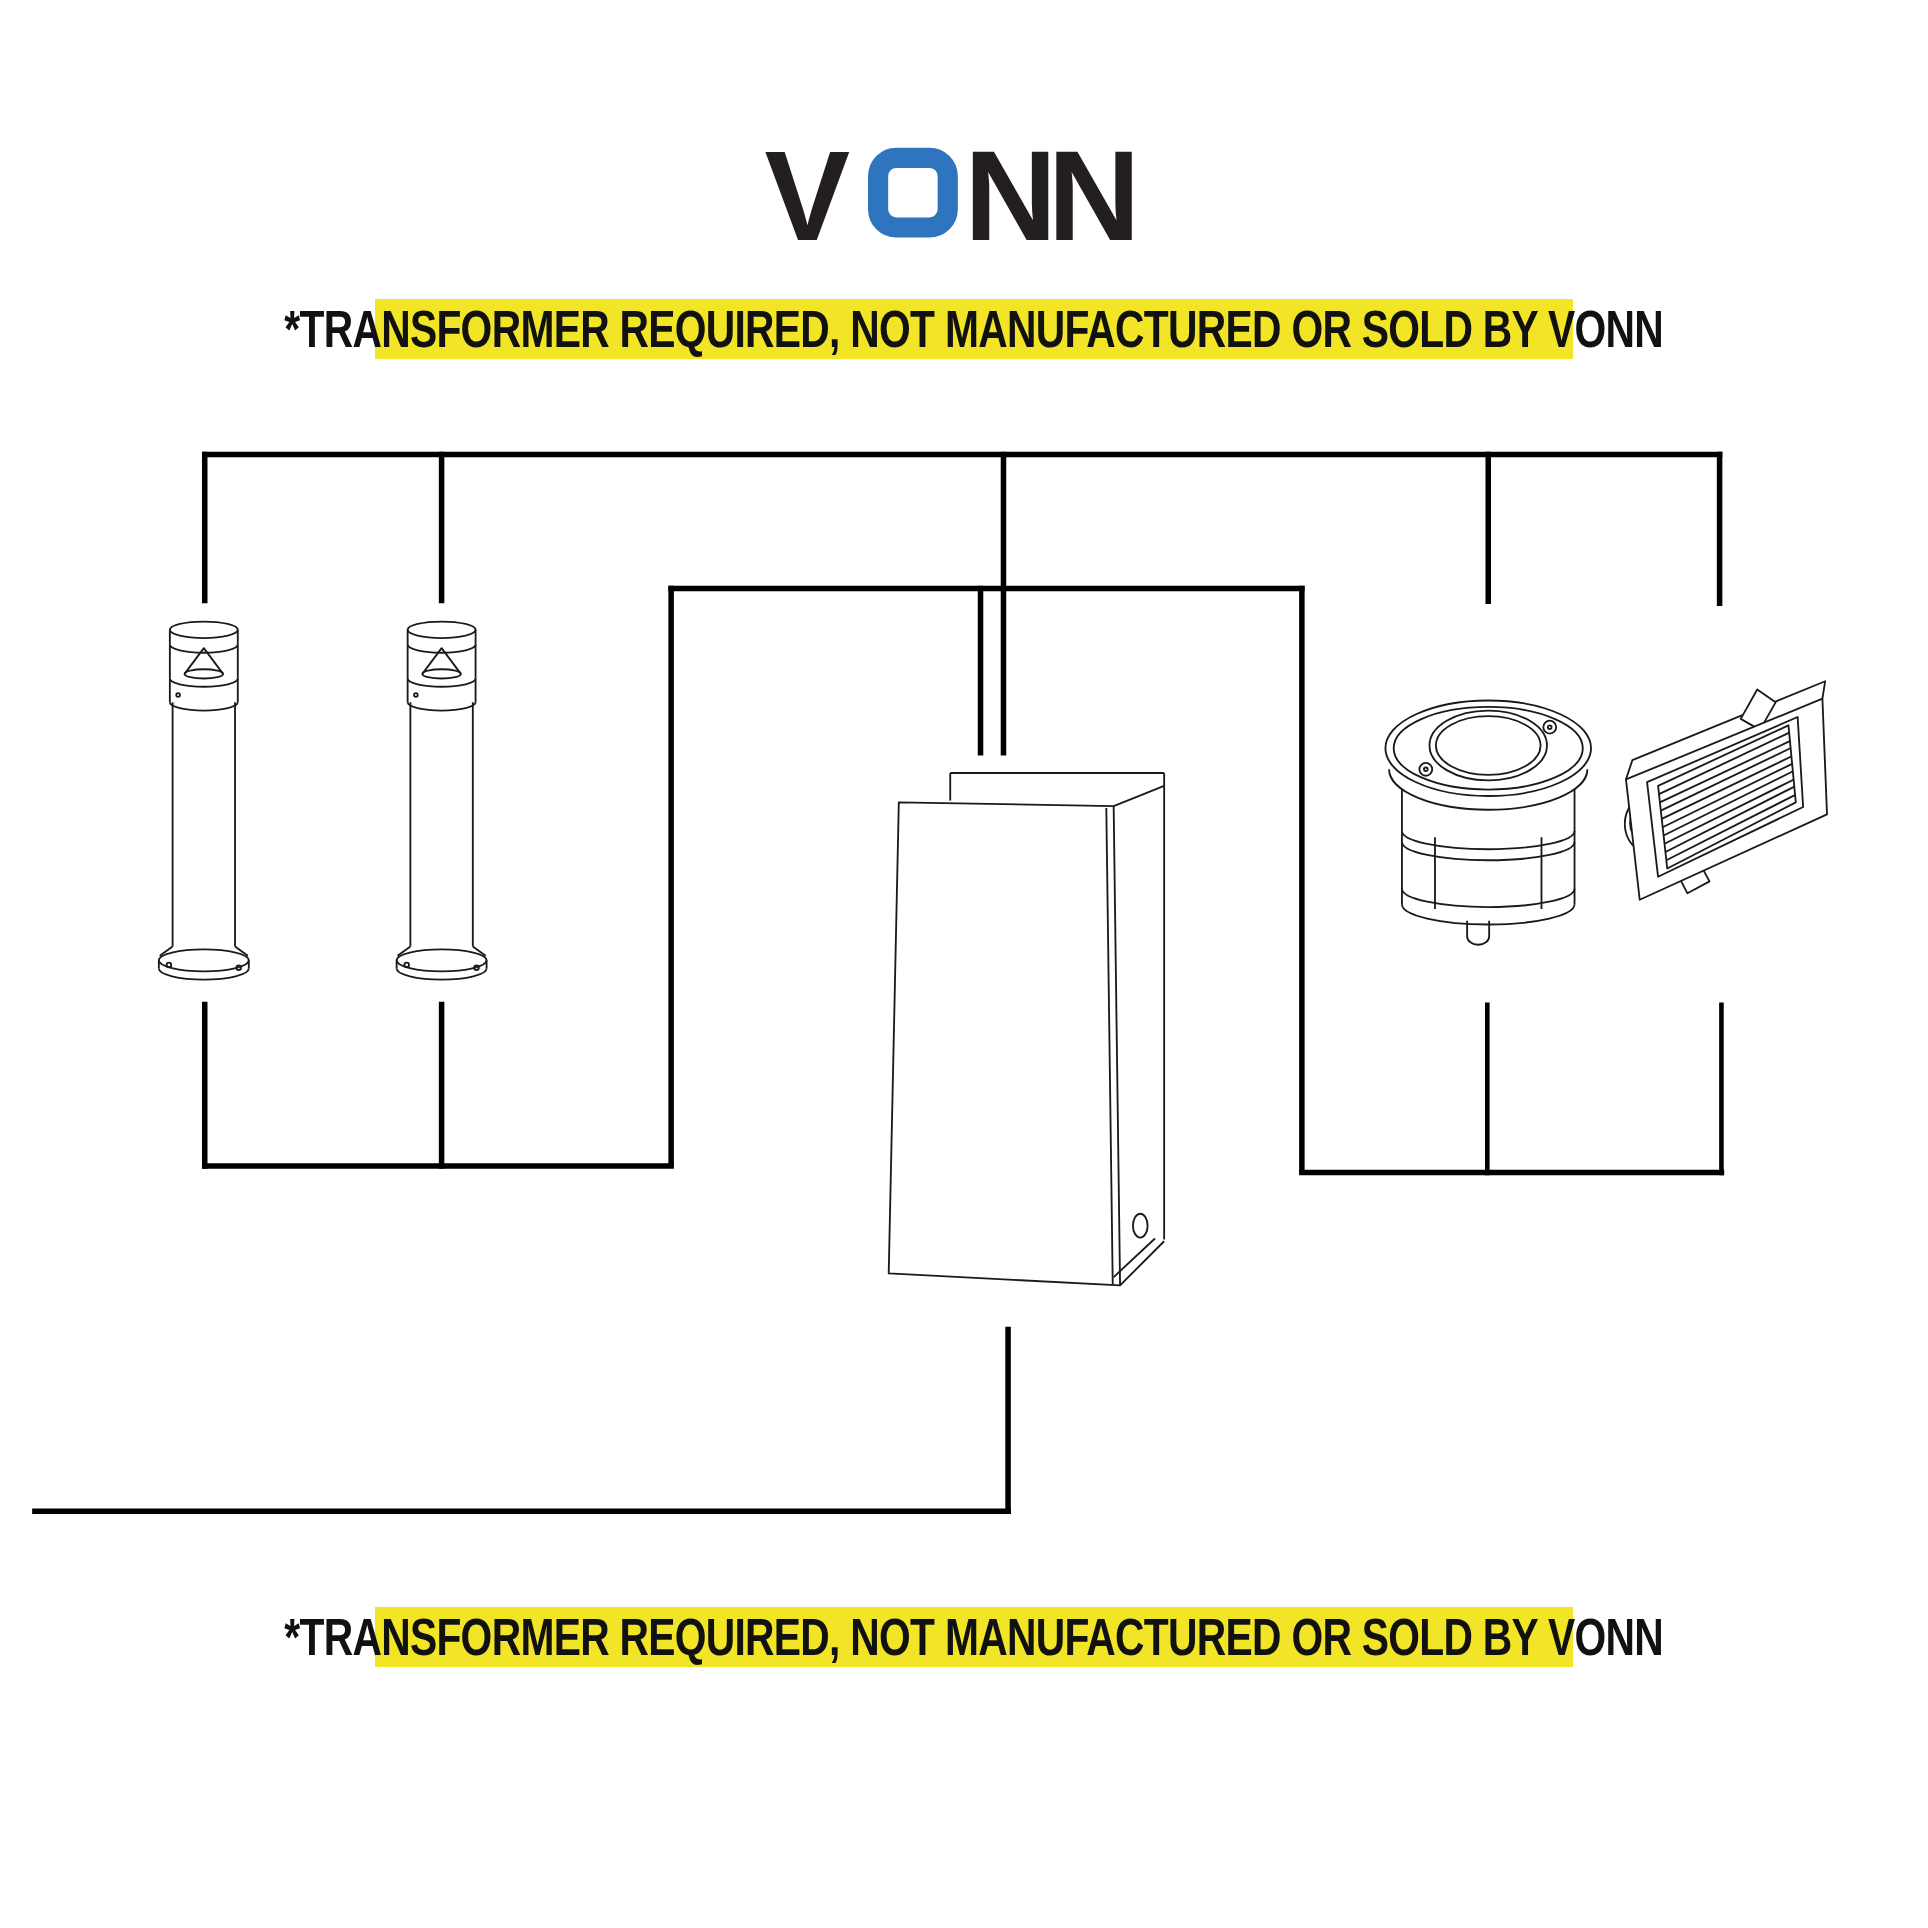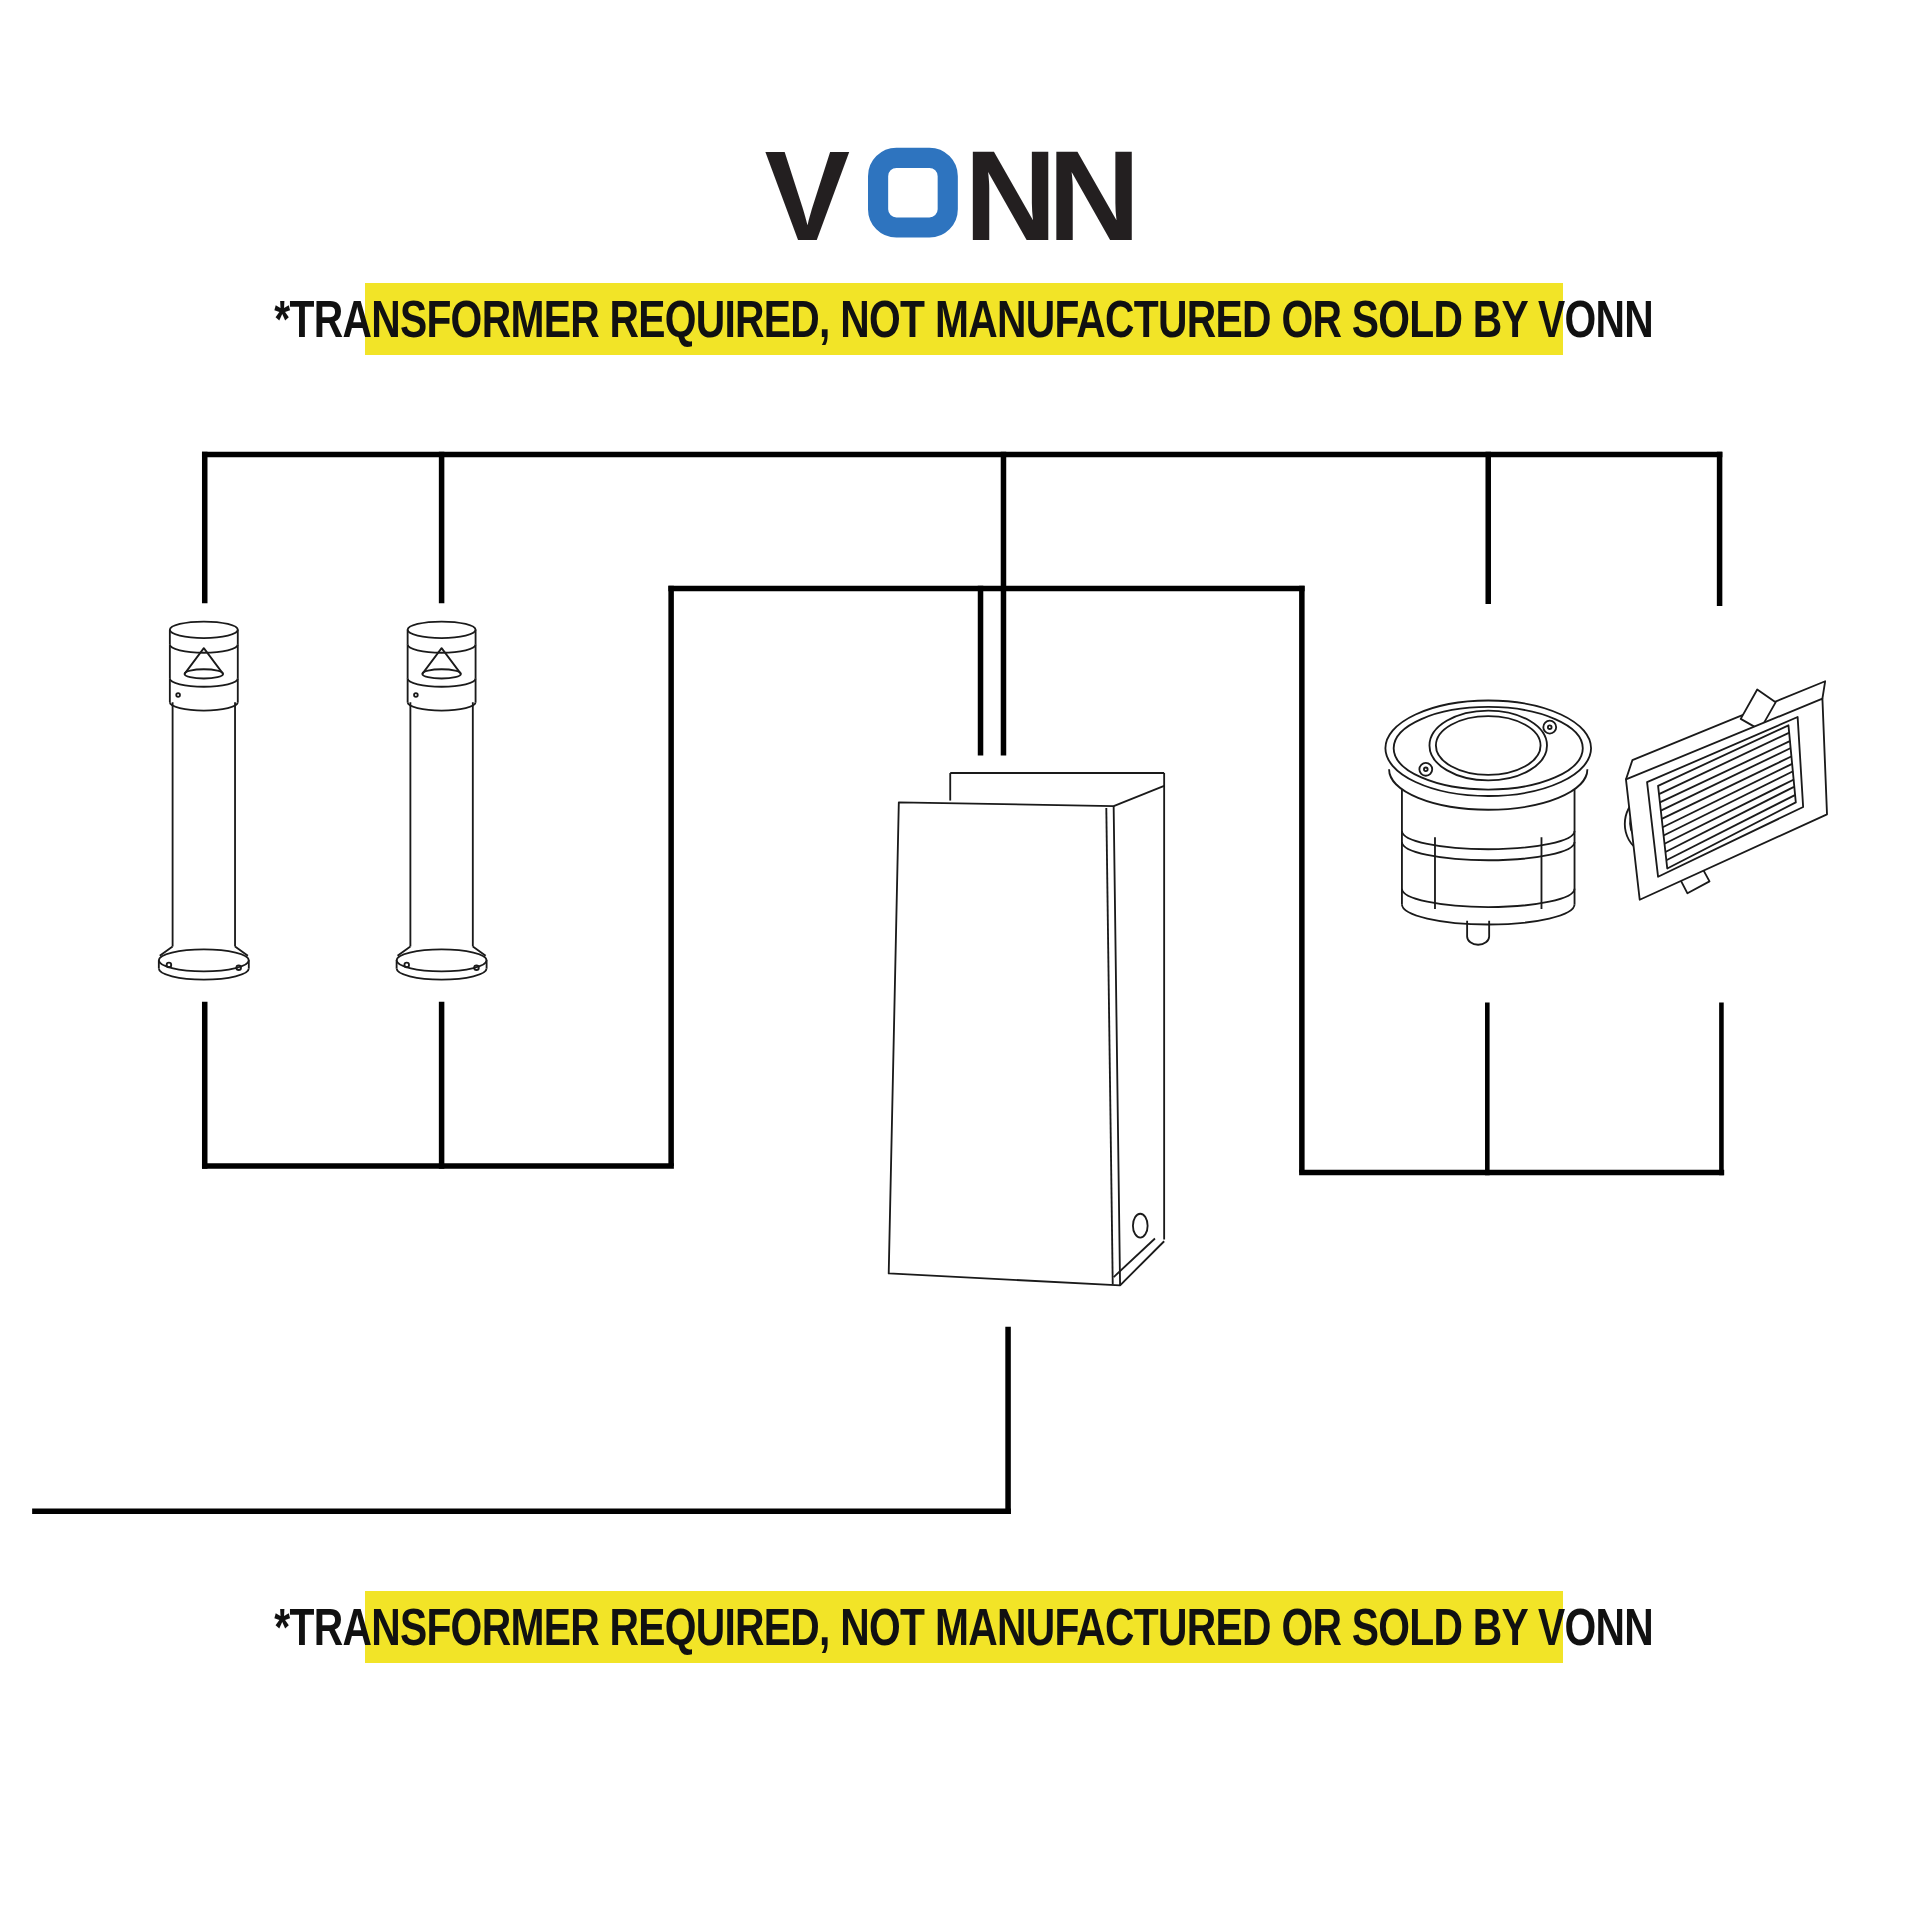--- a/index.html
+++ b/index.html
@@ -1,19 +1,19 @@
 <!DOCTYPE html>
 <html style="font-size:14.7px"><head>
 <meta charset="utf-8">
 <style>
   html,body{margin:0;padding:0;background:#ffffff;}
   body{width:1928px;height:1928px;position:relative;overflow:hidden;
        font-family:"Liberation Sans",sans-serif;}
-  .banner{position:absolute;left:365px;width:1198px;height:72px;
-          display:flex;align-items:center;justify-content:center;}
+  .banner{position:absolute;left:375px;width:1198px;height:60px;
+          display:flex;align-items:center;justify-content:center;margin-top:16px;}
   .banner-text{white-space:nowrap;font-weight:bold;font-size:51px;
           letter-spacing:-0.9px;transform:scaleX(0.80);transform-origin:center;}
   #banner-top{top:283px;}
   #banner-bottom{top:1591px;}
   #logo{position:absolute;left:764px;top:145px;}
   #diagram{position:absolute;left:0;top:0;}
   .wire{stroke:#000000;stroke-width:6;fill:none;}
   .wire-thin{stroke:#000000;stroke-width:5;fill:none;}
   .art{stroke:#1a1a1a;stroke-width:2;fill:none;stroke-linejoin:round;}
   .artfill{stroke:#1a1a1a;stroke-width:2;fill:#ffffff;stroke-linejoin:round;}

